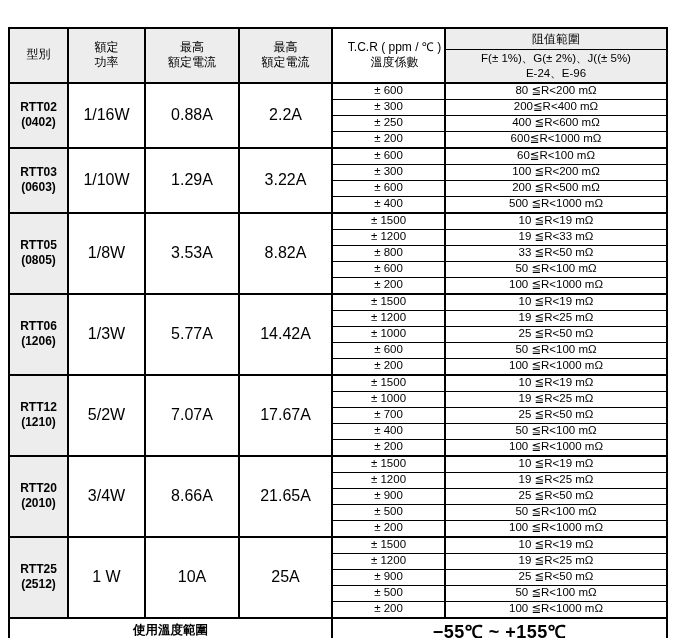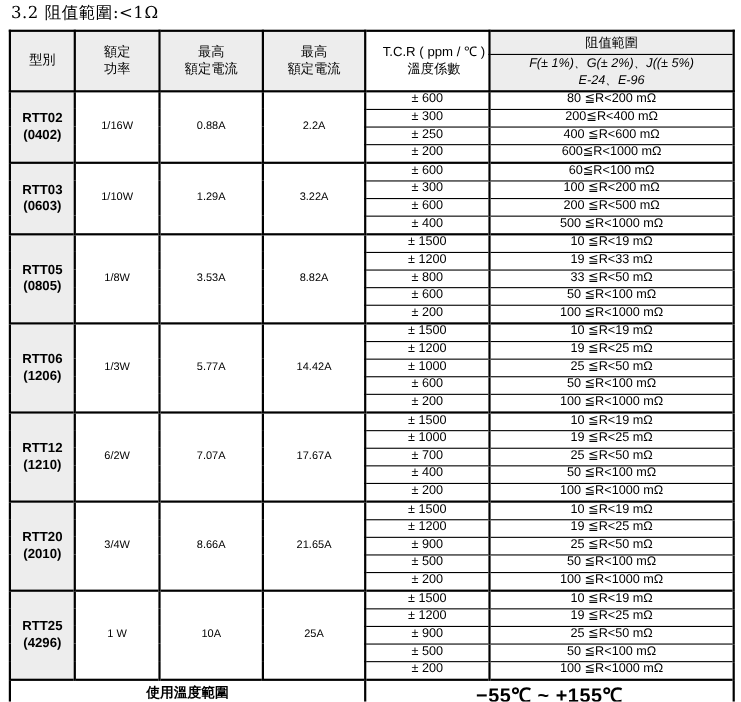--- a/index.html
+++ b/index.html
@@ -57,46 +57,44 @@
     background: #ffffff;
     font-size: 12px;
     line-height: 1.3;
     padding-left: 12px;
   }
   th.range-head { border-bottom-width: 1px; height: 20px; }
   th.range-sub {
     font-size: 11.5px;
     line-height: 1.3;
     border-bottom-width: 2px;
-    font-style: italic;
   }
   thead th[rowspan] { border-bottom-width: 2px; }
   tbody td { height: 15px; font-size: 11.5px; line-height: 1; }
   tbody td.model-cell {
     background: var(--hdr-bg, #ededed);
     font-weight: bold;
     font-size: 12px;
     line-height: 1.25;
     text-align: center;
   }
-  tbody td.val-cell { font-size: 10px; }
+  tbody td.val-cell { font-size: 16px; }
   tbody tr.group-start td { border-top-width: 2px; }
   tfoot td {
     border-top-width: 2px;
     height: 19px;
     font-weight: bold;
   }
   tfoot td.temp-label { font-size: 12.5px; margin-top: 16px; }
   tfoot td.temp-value { font-size: 18px; letter-spacing: 0.5px; }
 </style>
 </head>
 <body>
 
 <div class="page">
-  <div class="doc-title cjk">3.2 阻值範圍:&lt;1Ω</div>
 
   <table class="spec">
     <colgroup>
       <col style="width:59px">
       <col style="width:77px">
       <col style="width:94px">
       <col style="width:93px">
       <col style="width:113px">
       <col style="width:222px">
     </colgroup>
@@ -254,21 +252,21 @@
         <tr>
           <td>± 200</td>
           <td>100 ≦R&lt;1000 mΩ</td>
         </tr>
         <tr class="group-start">
           <td rowspan="5" class="model-cell">
             <div>RTT12</div>
             <div>(1210)</div>
           </td>
           <td rowspan="5" class="val-cell">
-            <div>6/2W</div>
+            <div>5/2W</div>
           </td>
           <td rowspan="5" class="val-cell">
             <div>7.07A</div>
           </td>
           <td rowspan="5" class="val-cell">
             <div>17.67A</div>
           </td>
           <td>± 1500</td>
           <td>10 ≦R&lt;19 mΩ</td>
         </tr>
@@ -317,21 +315,21 @@
           <td>± 500</td>
           <td>50 ≦R&lt;100 mΩ</td>
         </tr>
         <tr>
           <td>± 200</td>
           <td>100 ≦R&lt;1000 mΩ</td>
         </tr>
         <tr class="group-start">
           <td rowspan="5" class="model-cell">
             <div>RTT25</div>
-            <div>(4296)</div>
+            <div>(2512)</div>
           </td>
           <td rowspan="5" class="val-cell">
             <div>1 W</div>
           </td>
           <td rowspan="5" class="val-cell">
             <div>10A</div>
           </td>
           <td rowspan="5" class="val-cell">
             <div>25A</div>
           </td>

